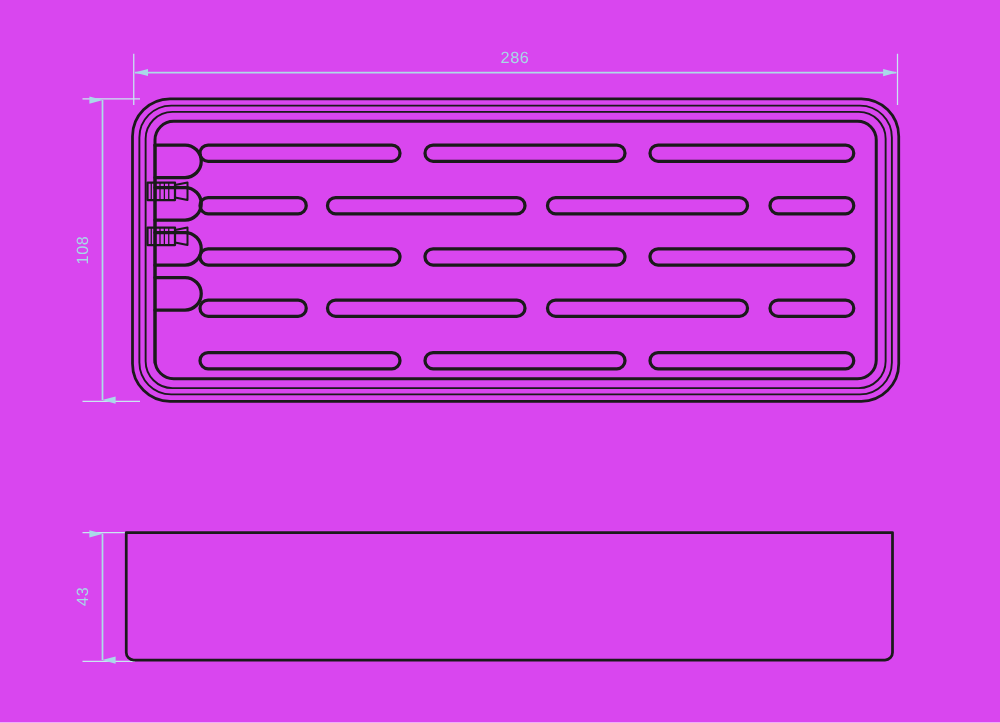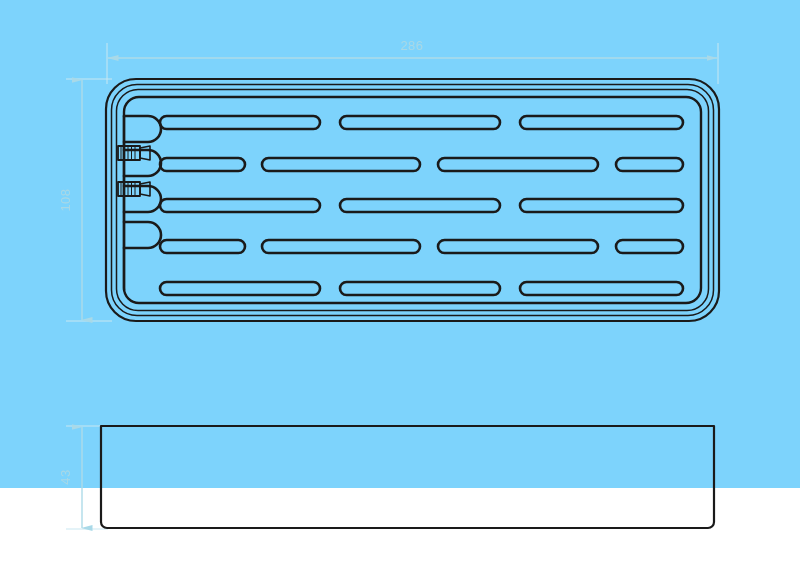--- a/index.html
+++ b/index.html
@@ -10,22 +10,22 @@
   }
   body {
     width: 800px;
     height: 578px;
     overflow: hidden;
     font-family: "Liberation Sans", sans-serif;
   }
   #drawing-root {
     position: relative;
     width: 800px;
-    height: 488px;
-    background: #7dd3fc;
+    height: 578px;
+    background: #d946ef;
   }
   #cad-svg {
     position: absolute;
     top: 0;
     left: 0;
     width: 800px;
     height: 578px;
     display: block;
   }
   .dim-text {

